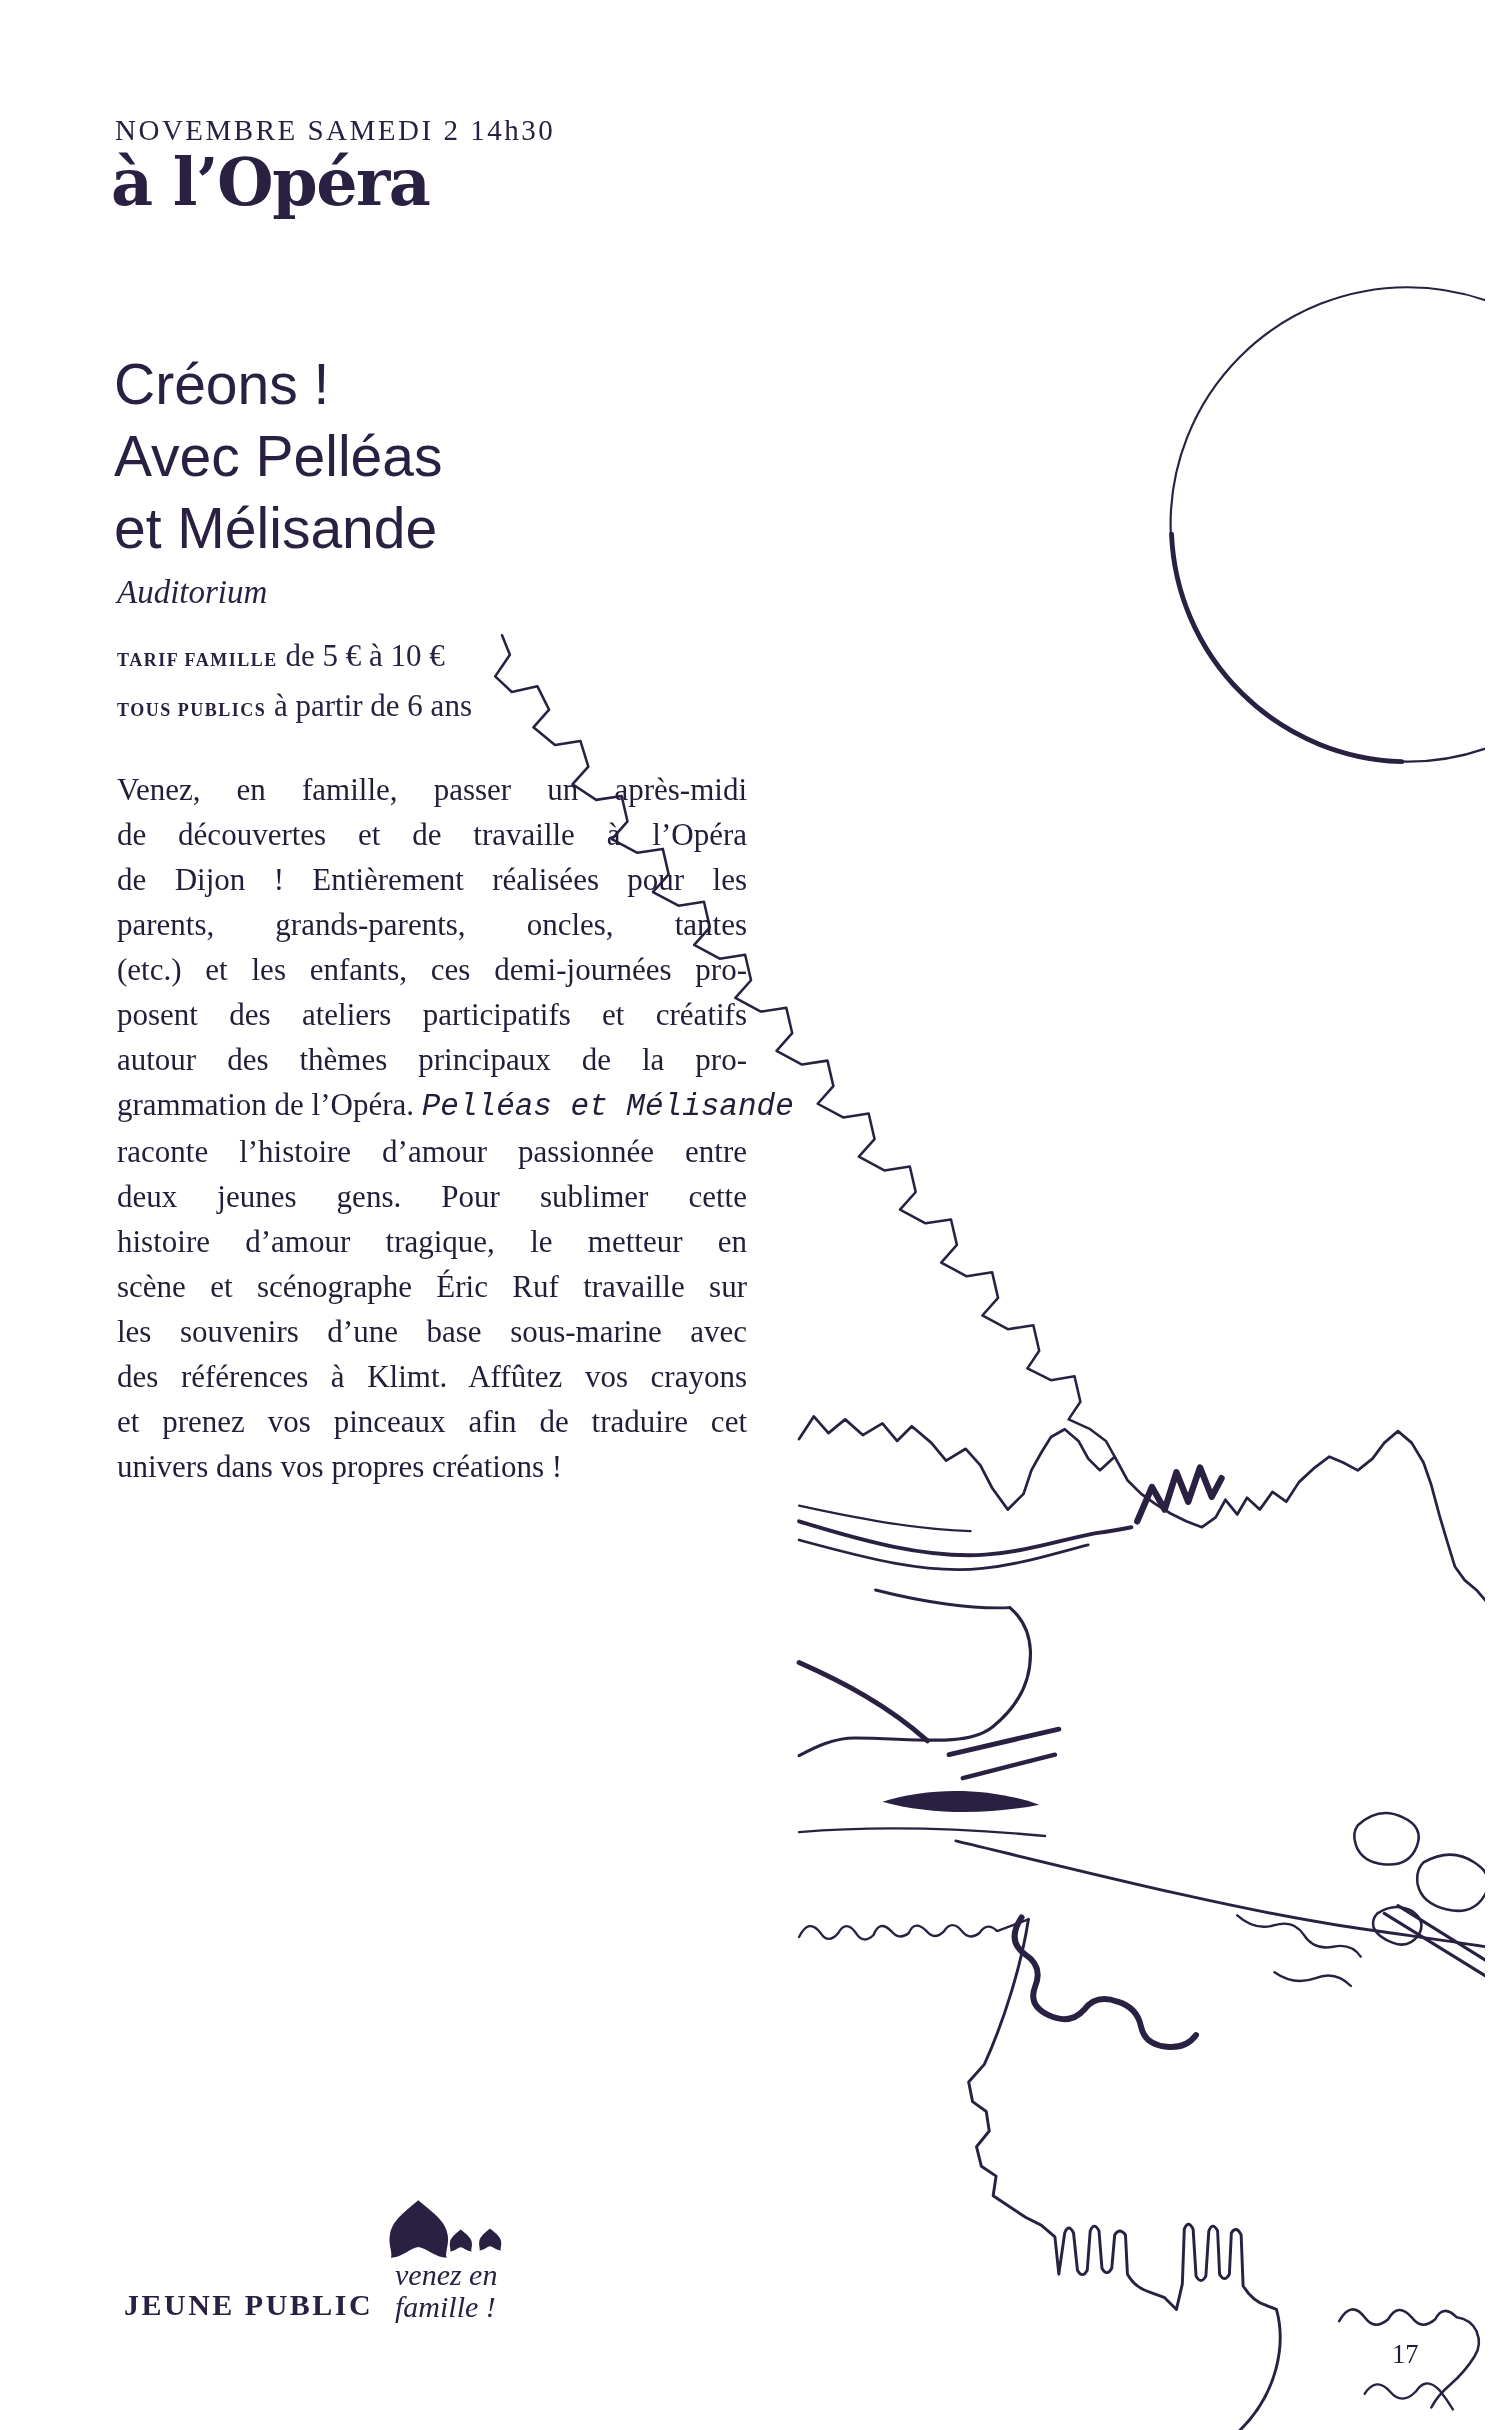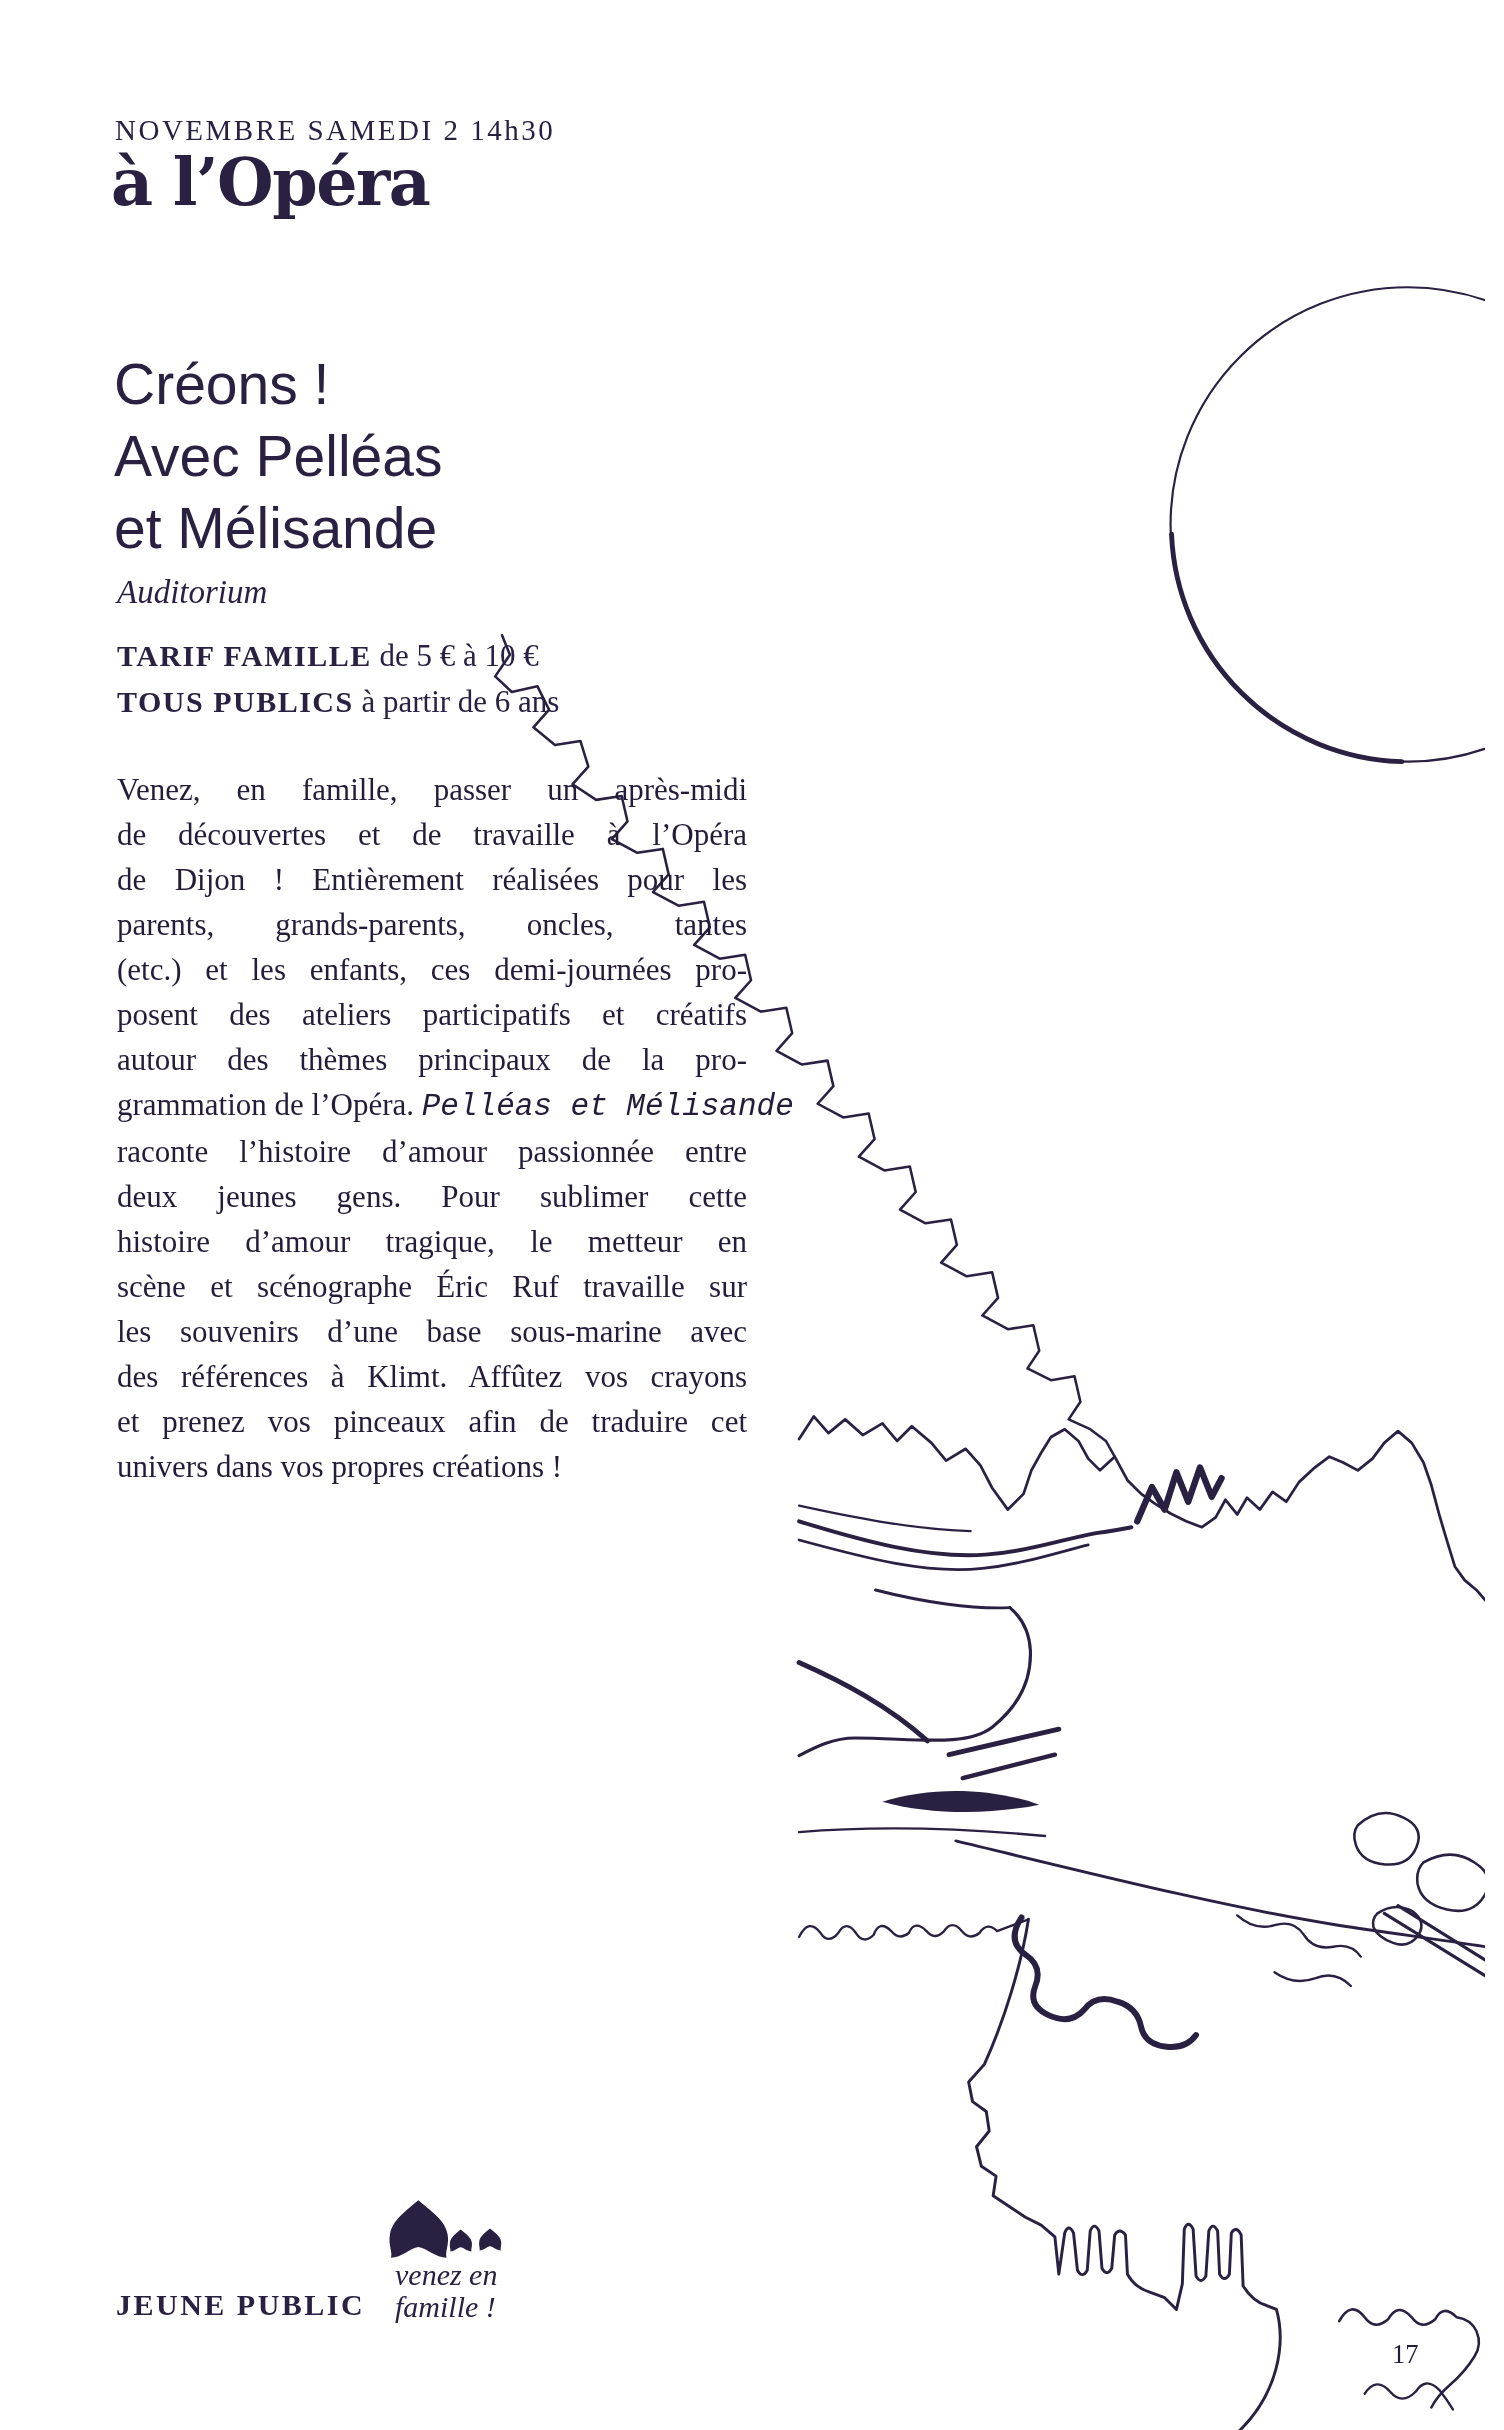--- a/index.html
+++ b/index.html
@@ -17,30 +17,30 @@
     left:111px; top:145px; font-family:"DejaVu Serif", serif; font-weight:bold;
     font-size:65px; line-height:75px; letter-spacing:-1.5px; color:var(--ink);
     white-space:nowrap;
   }
   .subtitle{
     left:114px; top:314px; font-family:Liberation Sans, sans-serif;
     font-size:57px; line-height:72px; color:var(--ink); white-space:nowrap;margin-top:34px;
   }
   .venue{ left:117px; top:574px; font-style:italic; font-size:33px; color:var(--ink); }
   .info{ left:117px; top:633px; font-size:31px; line-height:46px; color:var(--ink); white-space:nowrap;}
-  .info .lbl{ font-weight:bold; font-size:30px; letter-spacing:1.5px;text-align:right; }
+  .info .lbl{ font-weight:bold; font-size:18px; letter-spacing:1.5px;text-align:right; }
   .bodytext{ left:117px; top:767px; width:630px; }
   .body-line{
     font-size:31px; line-height:45px; text-align:justify; text-align-last:justify;
     text-justify:inter-word; white-space:nowrap; color:var(--text);
   }
   .body-line.last{ text-align-last:left; }
   .it{ font-style:italic;font-family:Liberation Mono, monospace; }
   .category{
-    left:116px; top:2288px; font-weight:bold; font-size:30px; letter-spacing:2.5px;
+    left:124px; top:2288px; font-weight:bold; font-size:30px; letter-spacing:2.5px;
     color:var(--ink); white-space:nowrap;
   }
   .family-note{
     left:395px; top:2259px; font-style:italic; font-size:30px; line-height:32px;
     color:var(--ink); white-space:nowrap;
   }
   .pagenum{ left:1392px; top:2339px; font-size:26.5px; color:var(--text); }
   svg.illustration{ left:0; top:0; pointer-events:none; }
   .stroke{ fill:none; stroke:var(--ink); stroke-linecap:round; stroke-linejoin:round; }
   .fillink{ fill:var(--ink); stroke:none; }

